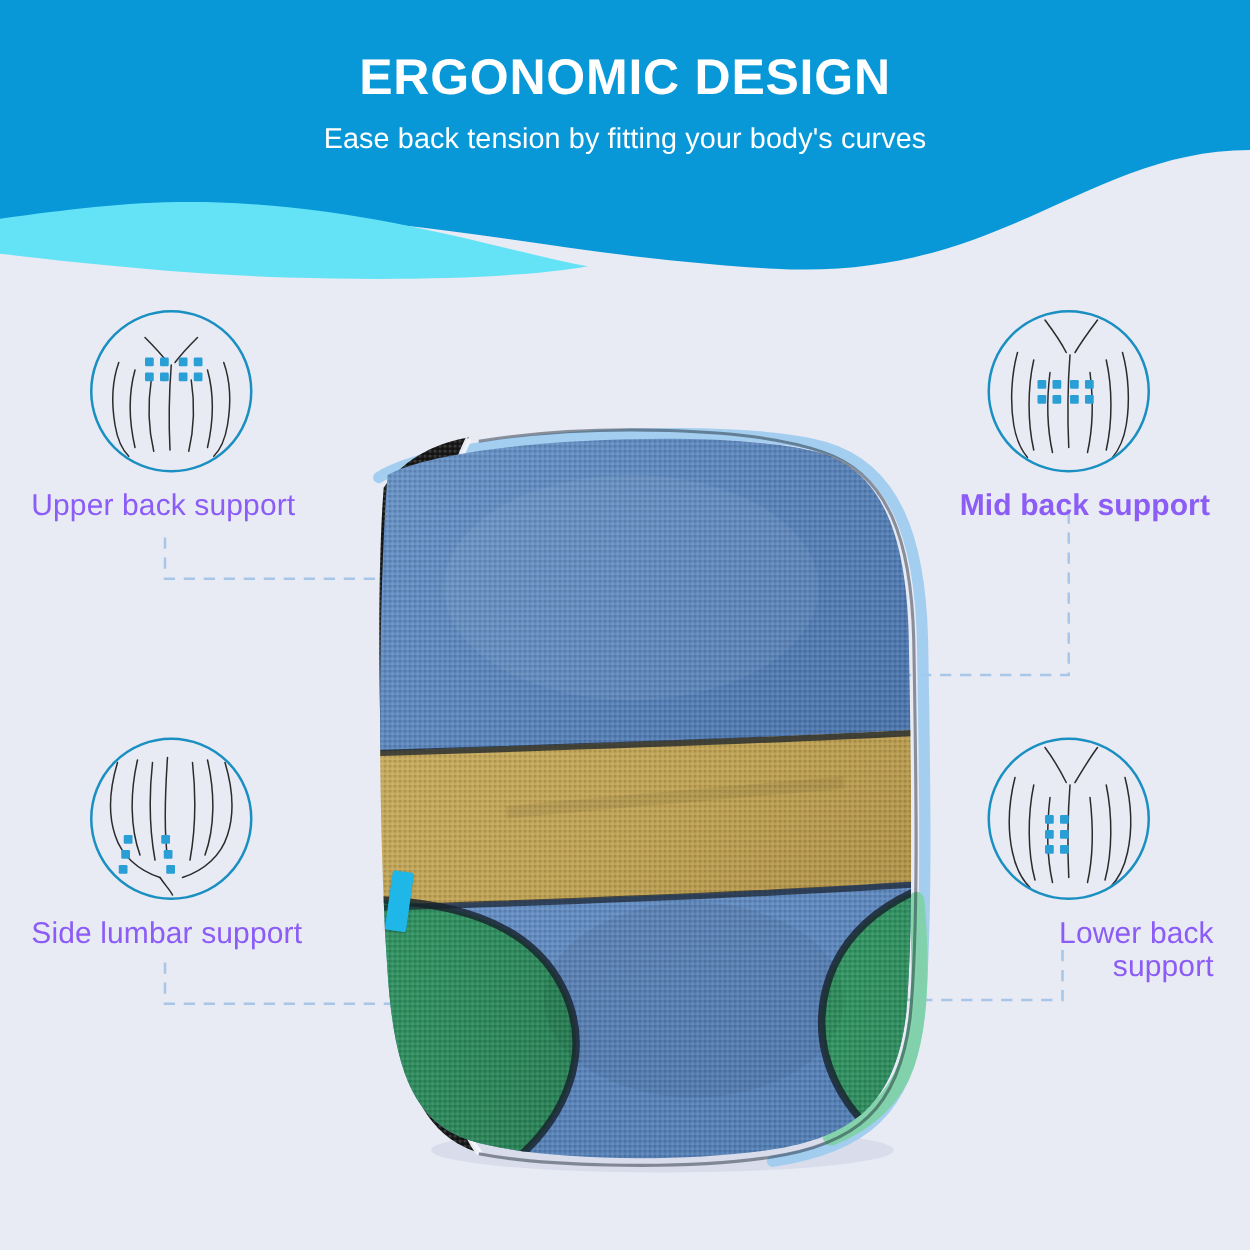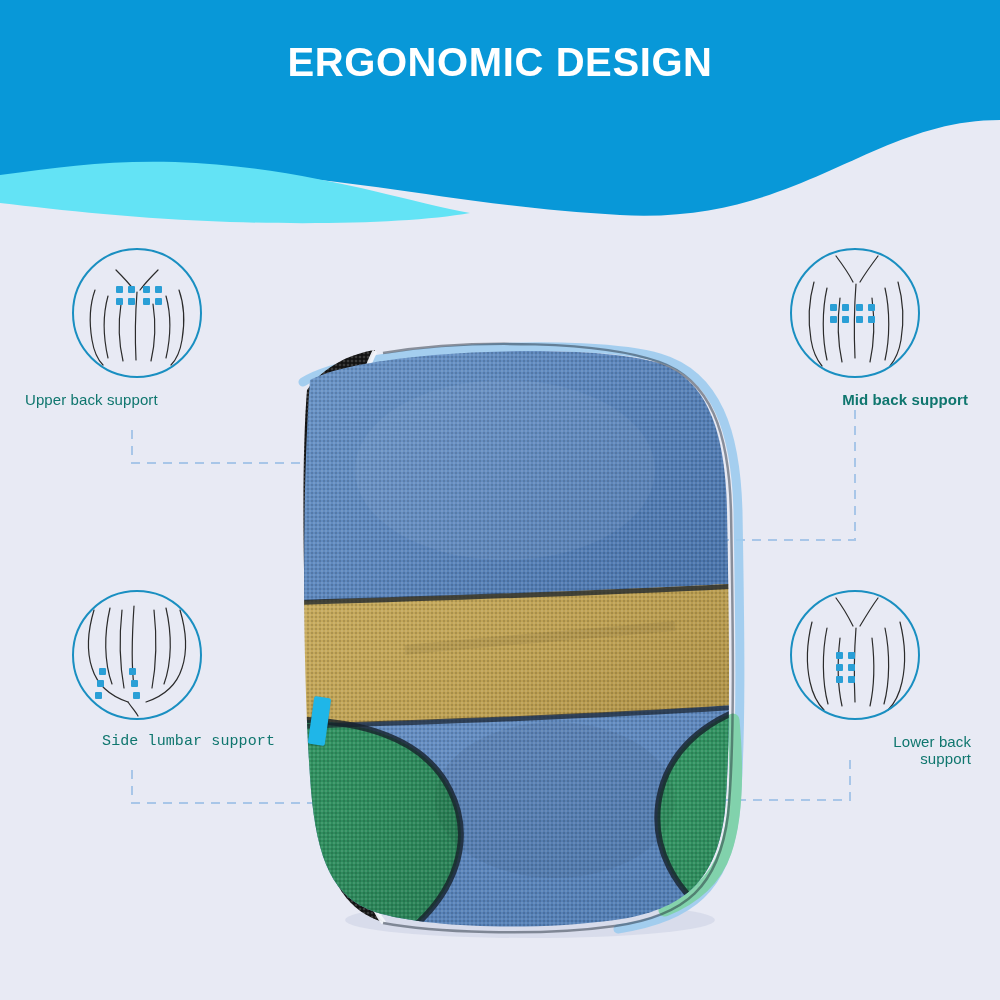--- a/index.html
+++ b/index.html
@@ -28,35 +28,35 @@
 
   
   .feature{position:absolute;width:250px;}
   .circle-wrap{position:relative;width:130px;height:130px;}
   .circle{
     position:absolute;left:0;top:0;width:130px;height:130px;
     border-radius:50%;border:2.5px solid #1a8fc1;
     box-sizing:border-box;background:transparent;
   }
   .feat-label{
-    font-size:15px;color:#0f766e;line-height:1.12;
+    font-size:24px;color:#8b5cf6;line-height:1.12;
     letter-spacing:0.1px;white-space:pre-line;
   }
 
   #feat-upper{left:25px;top:248px;}
   #feat-upper .circle-wrap{margin-left:47px;}
   #feat-upper .feat-label{margin-top:14px;text-align:left;}
 
   #feat-mid{left:725px;top:248px;}
   #feat-mid .circle-wrap{margin-left:65px;}
   #feat-mid .feat-label{margin-top:14px;text-align:right;padding-right:7px;font-weight:bold;}
 
   #feat-side{left:25px;top:590px;}
   #feat-side .circle-wrap{margin-left:47px;}
-  #feat-side .feat-label{margin-top:14px;text-align:right;font-family:Liberation Mono, monospace;}
+  #feat-side .feat-label{margin-top:14px;text-align:left;}
 
   #feat-lower{left:725px;top:590px;}
   #feat-lower .circle-wrap{margin-left:65px;}
   #feat-lower .feat-label{margin-top:14px;text-align:right;padding-right:4px;}
 
   
   .connectors{position:absolute;left:0;top:0;width:1000px;height:1000px;pointer-events:none;}
 
   
   .product{position:absolute;left:255px;top:320px;width:540px;height:620px;}
@@ -84,20 +84,21 @@
 
 <div class="stage">
 
   <div class="header">
     <svg width="1000" height="230" viewBox="0 0 1000 230">
       <path d="M0,0 H1000 V120 C870,120 800,225 620,215 C430,205 300,160 140,178 C80,185 35,195 0,202 Z" fill="#0898d8"></path>
       <path d="M0,175 C60,167 110,160 175,162 C300,166 400,200 470,213 C420,222 330,225 230,222 C140,219 60,210 0,203 Z" fill="#63e3f5"></path>
     </svg>
     <div class="header-text">
       <h1 class="title">ERGONOMIC DESIGN</h1>
+      <p class="subtitle">Ease back tension by fitting your body's curves</p>
     </div>
   </div>
 
   <svg class="connectors" viewBox="0 0 1000 1000">
     <g stroke="#a8c6e8" stroke-width="2" fill="none" stroke-dasharray="9,7" stroke-linecap="butt">
       <path d="M132,430 L132,463 L385,463"></path>
       <path d="M855,410 L855,540 L630,540"></path>
       <path d="M132,770 L132,803 L470,803"></path>
       <path d="M850,760 L850,800 L600,800"></path>
     </g>

